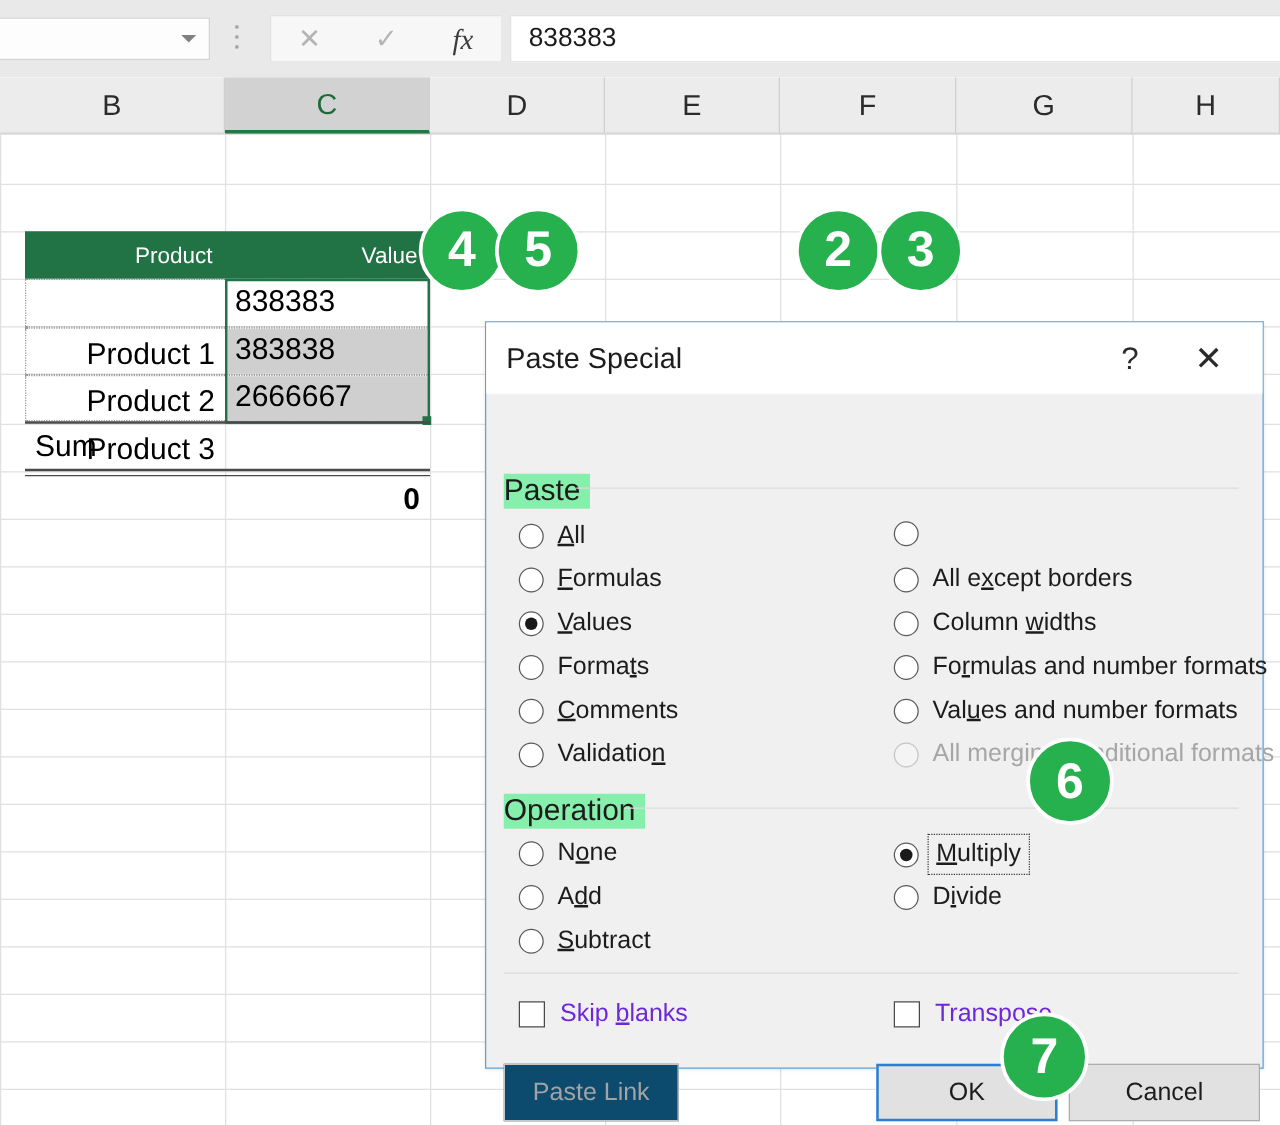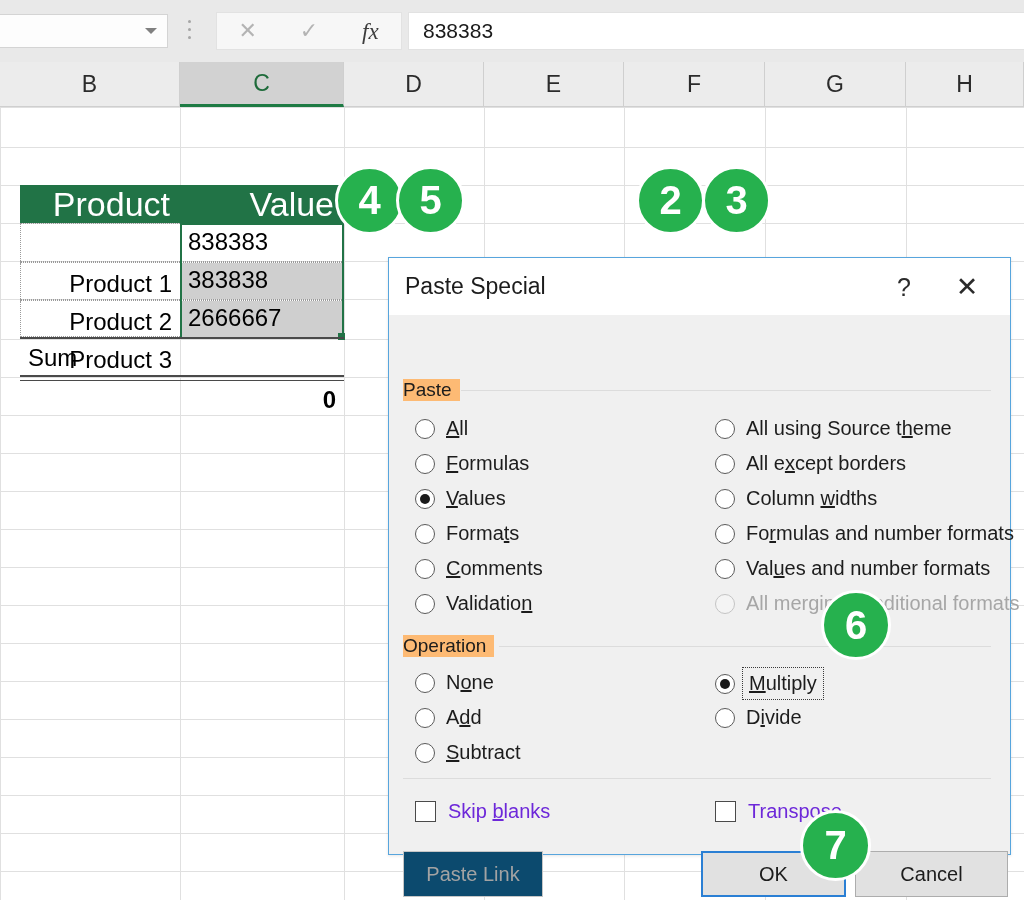--- a/index.html
+++ b/index.html
@@ -71,21 +71,21 @@
     font-size: 24px; color: #000000;
   }
   .cell.right { justify-content: flex-end; padding-right: 8px; margin-top: 42px; }
   .cell.left { justify-content: flex-start; padding-left: 8px; }
 
   .hdr-band {
     position: absolute; background: #217346;
   }
   .hdr-txt {
     position: absolute; display: flex; align-items: center;
-    font-size: 34px; color: #ffffff;
+    font-size: 18px; color: #ffffff;
   }
 
   .dashbox { position: absolute; border: 1px dotted #9a9a9a; }
   .sumline-top { position: absolute; background: #4a4a4a; height: 2px; }
   .sumline-bot1 { position: absolute; background: #4a4a4a; height: 2px; }
   .sumline-bot2 { position: absolute; background: #4a4a4a; height: 1px; }
   .selrange { position: absolute; border: 2px solid #217346; }
   .selfill { position: absolute; width: 7px; height: 7px; background: #217346; }
   .greycell { position: absolute; background: #cfcfcf; }
 
@@ -106,21 +106,21 @@
     font-size: 25px; color: #2b2b2b;
   }
   .dlg-close {
     position: absolute; right: 24px; top: 12px; width: 38px; height: 34px;
     display: flex; align-items: center; justify-content: center;
     font-size: 27px; color: #2b2b2b; font-weight: 300;
   }
   .dlg-body { position: relative; height: 540px; }
 
   .grp-label {
-    position: absolute; font-size: 19px; color: #1c1c1c; background: #fdba74;
+    position: absolute; font-size: 24px; color: #1c1c1c; background: #86efac;
     padding-right: 8px;
   }
   .grp-rule { position: absolute; height: 1px; background: #dcdcdc; }
 
   .opt {
     position: absolute; display: flex; align-items: center;
     font-size: 20px; color: #1c1c1c;
   }
   .radio {
     width: 20px; height: 20px; border-radius: 50%;
@@ -296,21 +296,20 @@
         <span class="radio"></span>
         <span class="lbl"><u>C</u><span>omments</span></span>
       </div>
       <div class="opt" style="left:26px;top:277px">
         <span class="radio"></span>
         <span class="lbl"><span>Validatio</span><u>n</u></span>
       </div>
 
       <div class="opt" style="left:326px;top:102px">
         <span class="radio"></span>
-        <span class="lbl"><span>All using Source t</span><u>h</u><span>eme</span></span>
       </div>
       <div class="opt" style="left:326px;top:137px">
         <span class="radio"></span>
         <span class="lbl"><span>All e</span><u>x</u><span>cept borders</span></span>
       </div>
       <div class="opt" style="left:326px;top:172px">
         <span class="radio"></span>
         <span class="lbl"><span>Column </span><u>w</u><span>idths</span></span>
       </div>
       <div class="opt" style="left:326px;top:207px">

